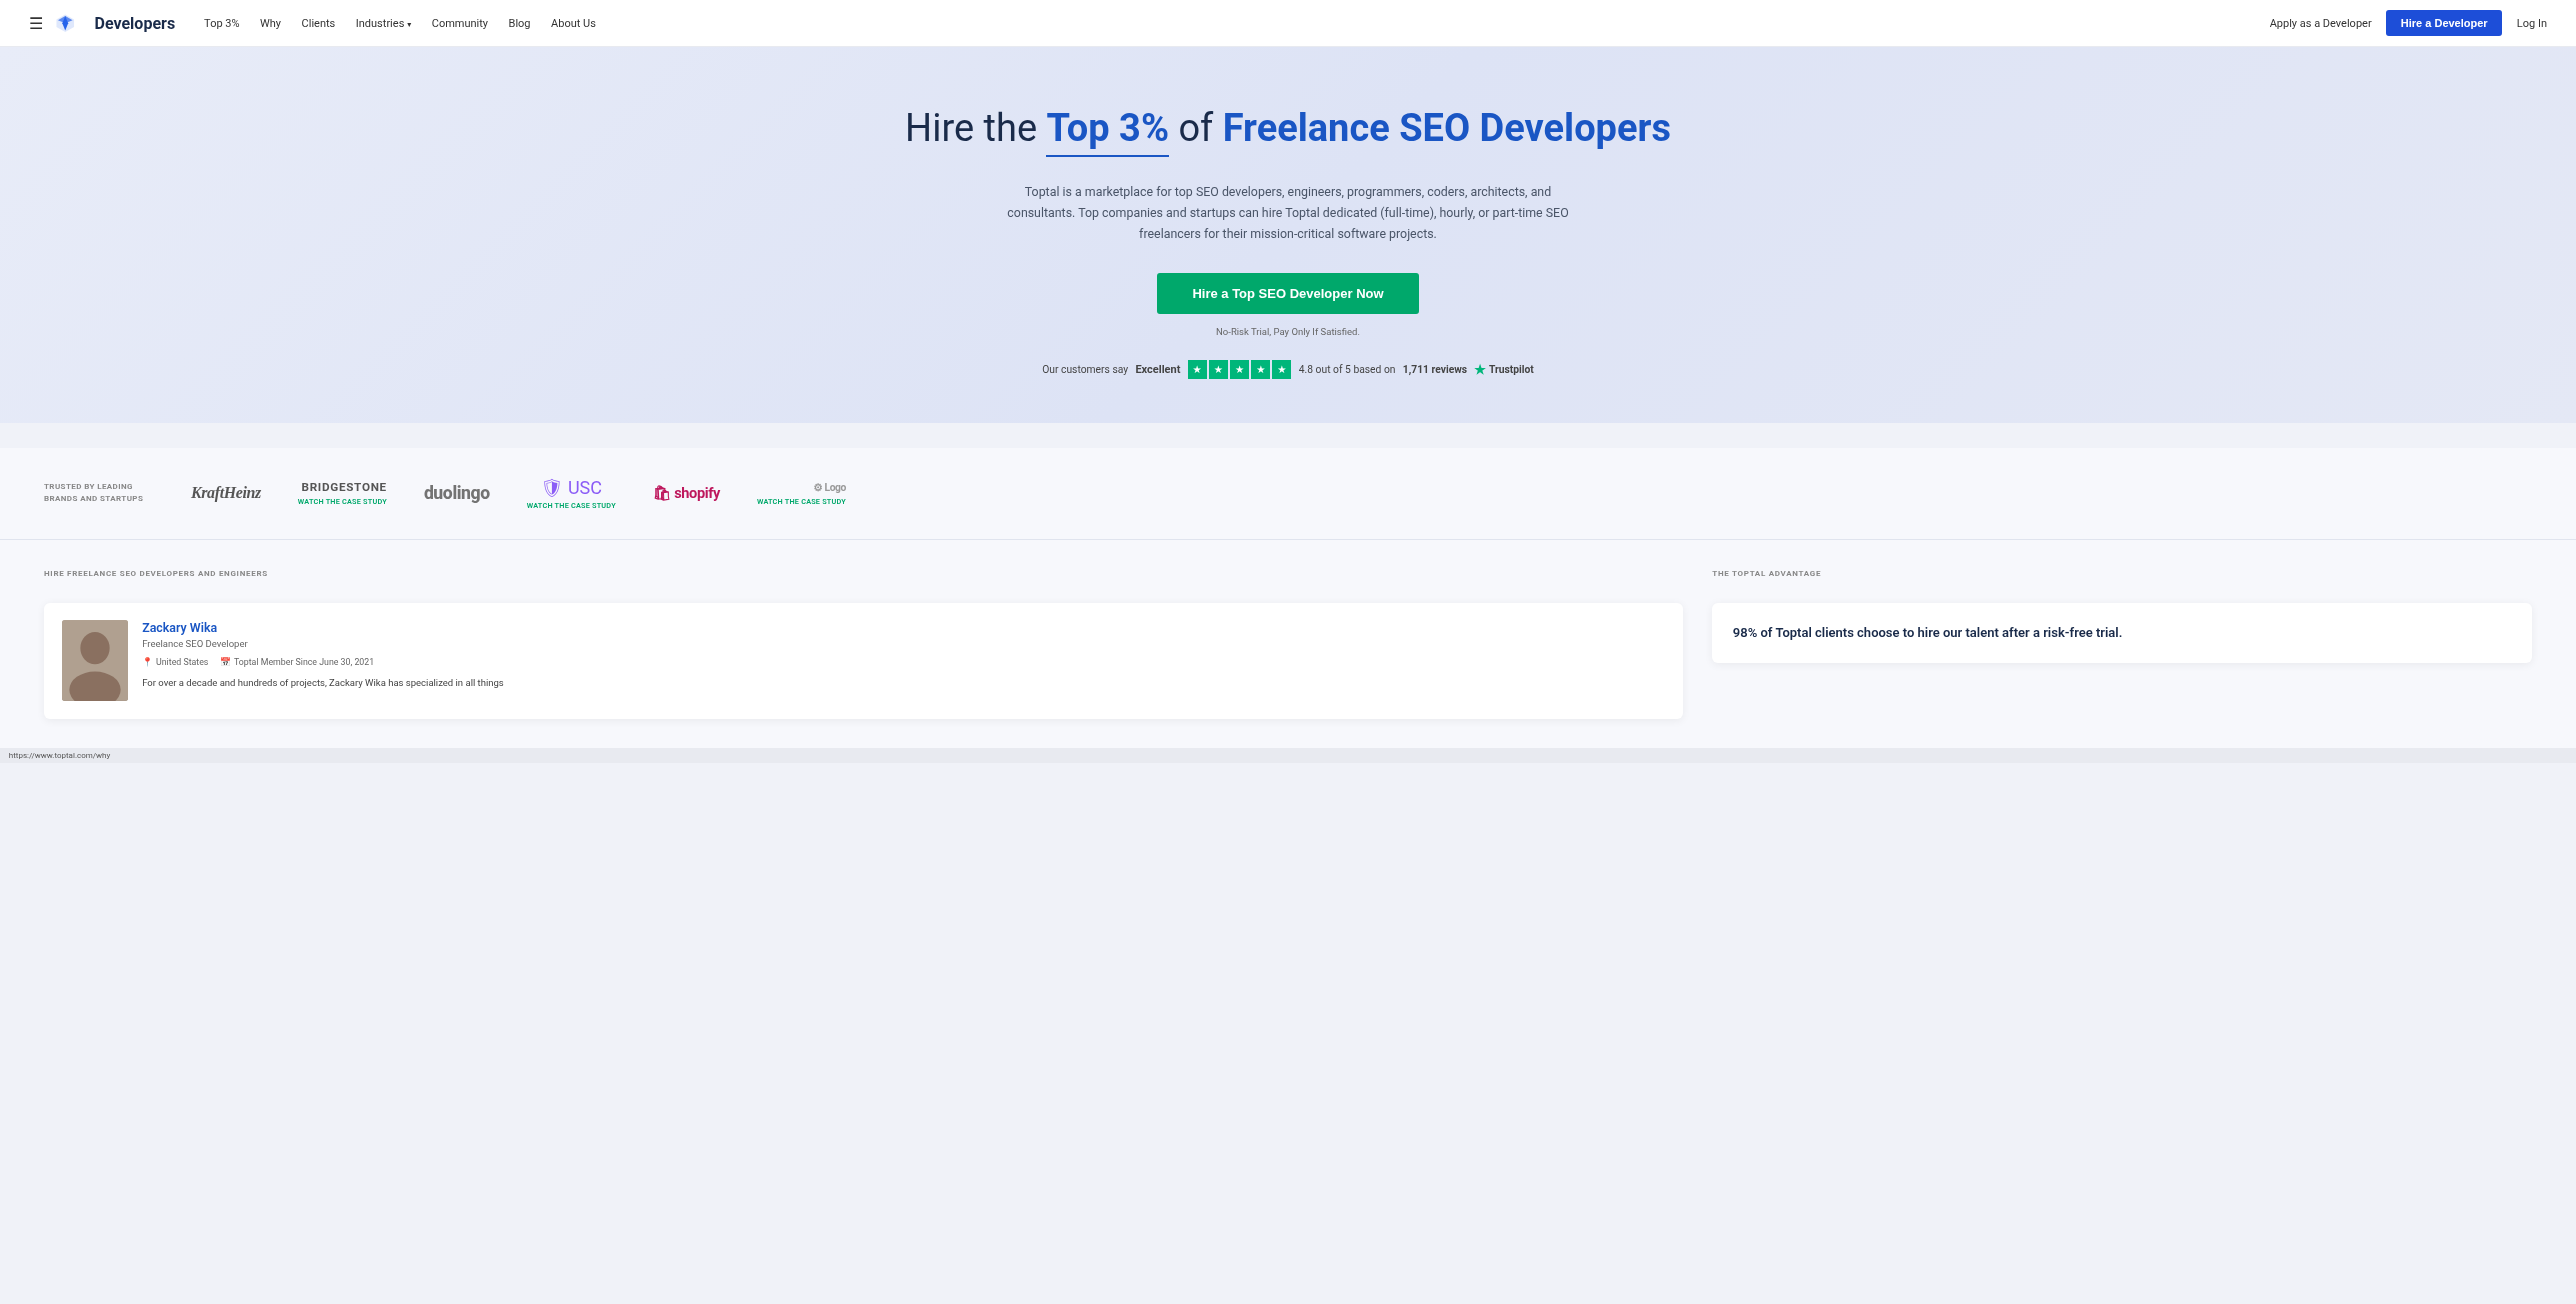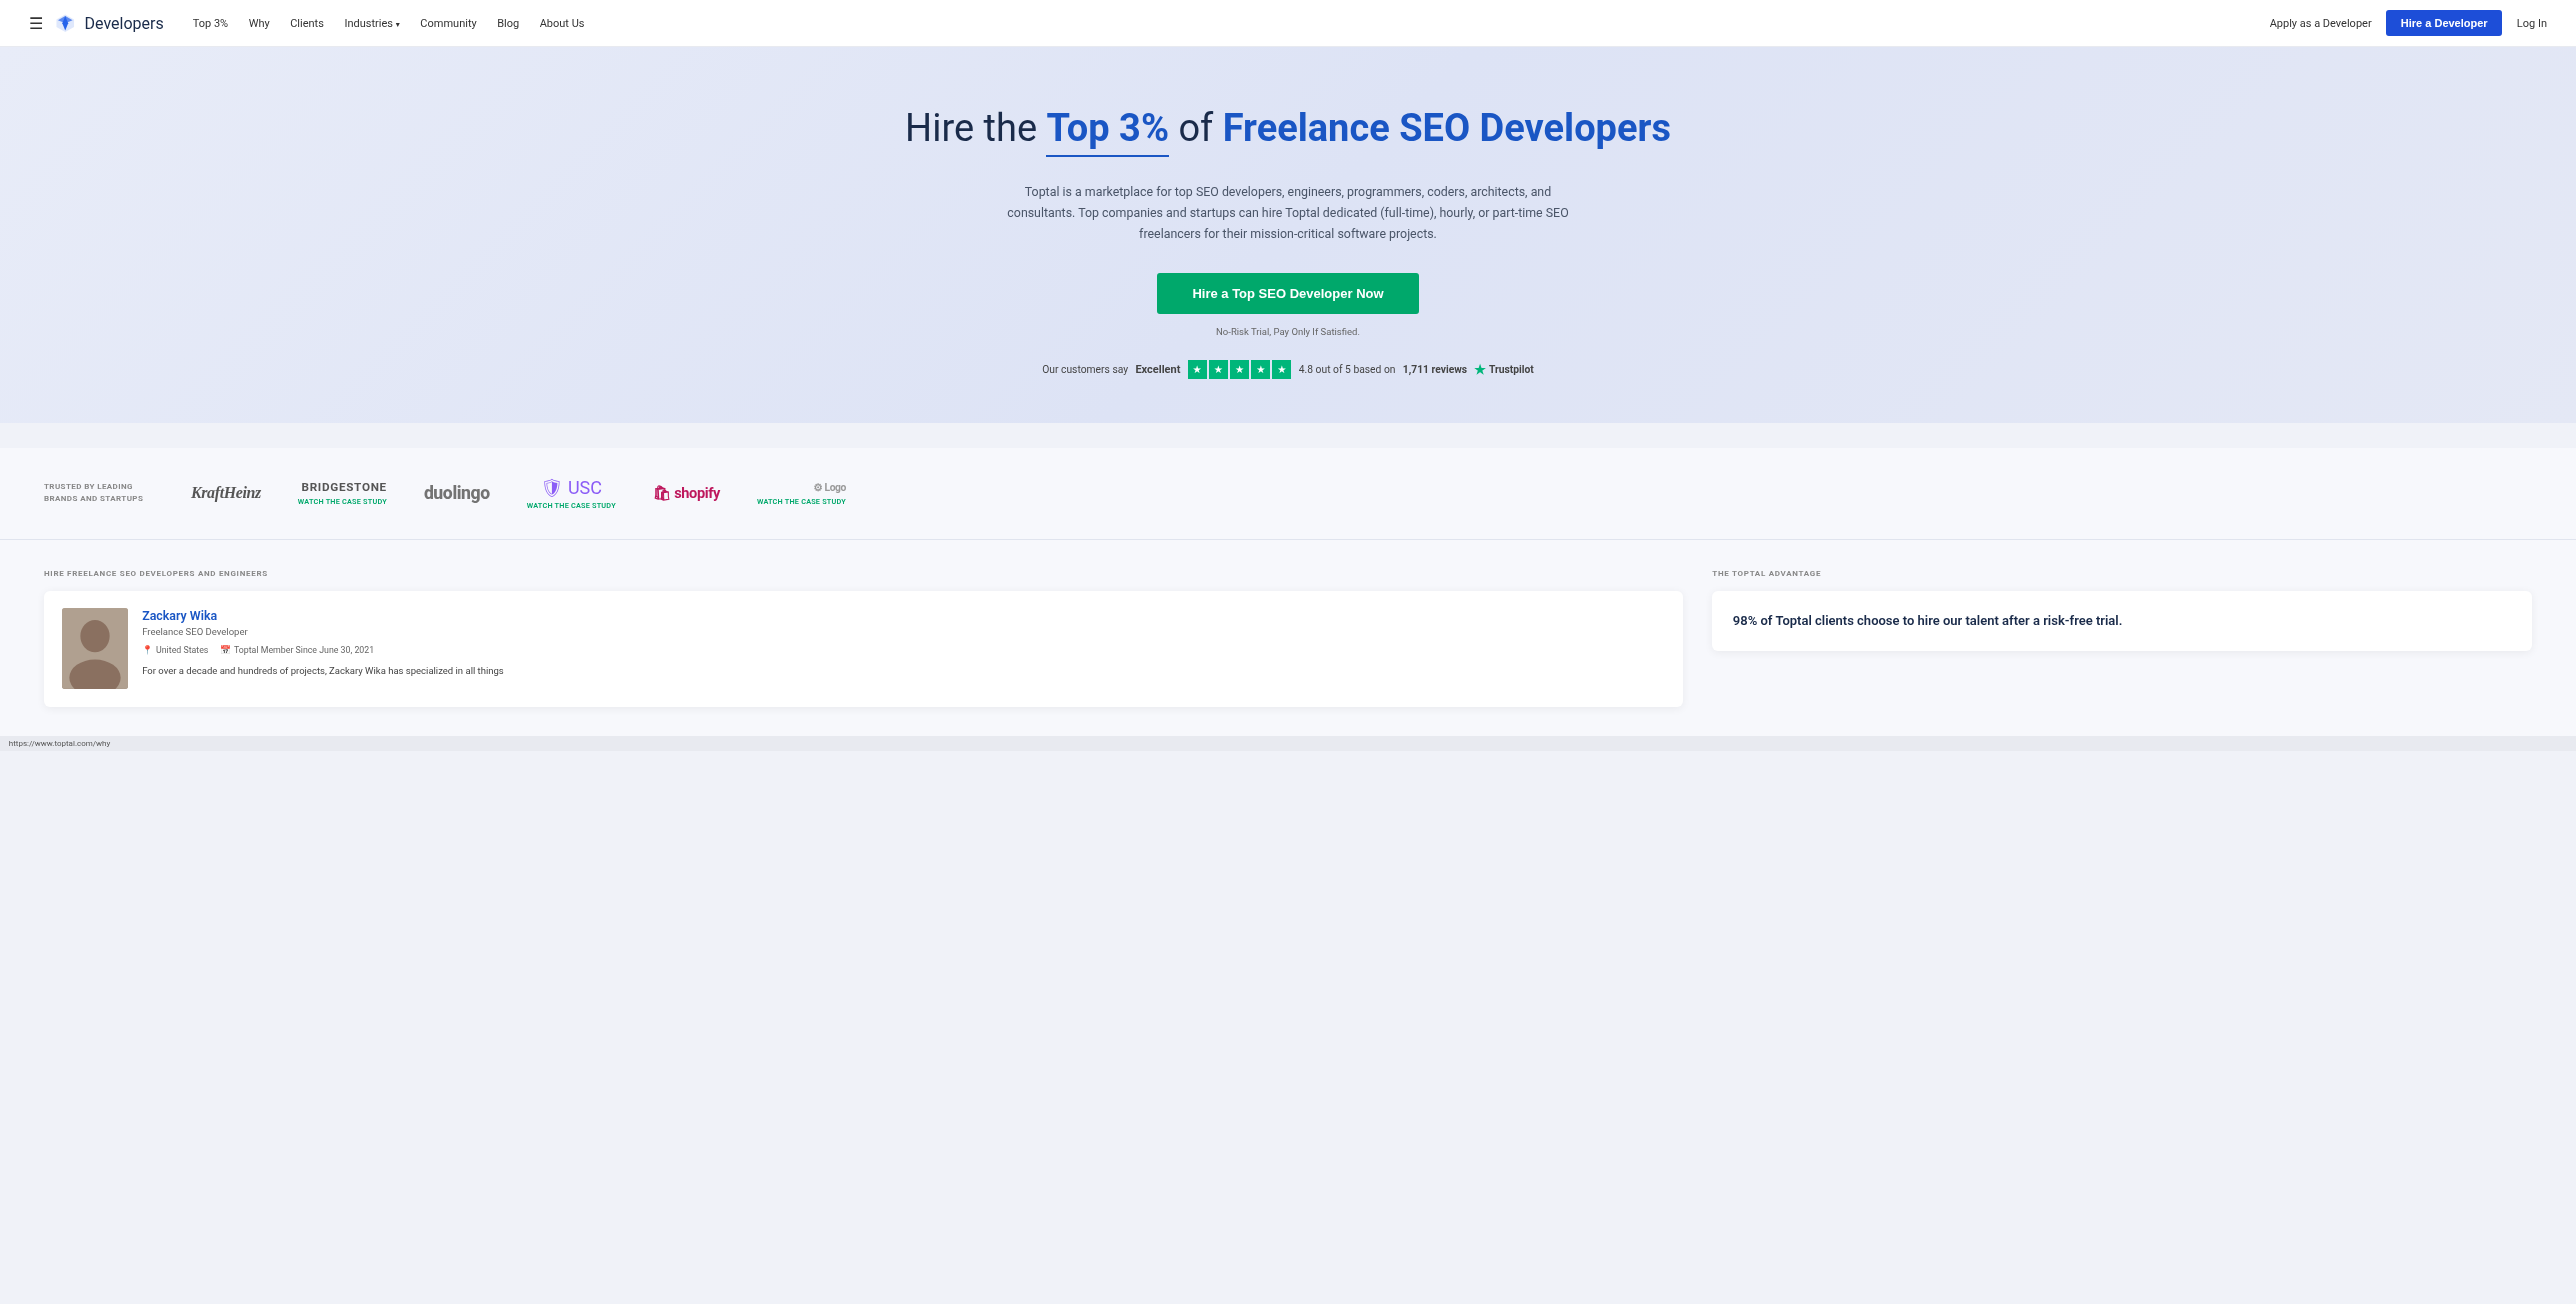--- a/index.html
+++ b/index.html
@@ -9,21 +9,21 @@
     nav {
       background: #fff;
       display: flex;
       align-items: center;
       padding: 0 29px;
       height: 47px;
       border-bottom: 0.7px solid #e8eaf0;
       position: sticky; top: 0; z-index: 100;
     }
     .nav-hamburger { font-size: 16px; color: #333; cursor: pointer; margin-right: 11.7px; }
-    .nav-logo { display: flex; align-items: center; gap: 9px; font-size: 16px; font-weight: 400; color: #1a2b4a; text-decoration: none; margin-right: 29px; }
+    .nav-logo { display: flex; align-items: center; gap: 19px; font-size: 16px; font-weight: 700; color: #1a2b4a; text-decoration: none; margin-right: 29px; }
     .nav-logo-icon { width: 20.5px; height: 20.5px; }
     .nav-links { display: flex; align-items: center; gap: 20.5px; flex: 1; }
     .nav-link { font-size: 11px; color: #333; text-decoration: none; cursor: pointer; white-space: nowrap; }
     .nav-industries { display: flex; align-items: center; gap: 2.9px; }
     .nav-actions { display: flex; align-items: center; gap: 14.6px; }
     .nav-apply { font-size: 11px; color: #333; cursor: pointer; white-space: nowrap; }
     .nav-hire-btn {
       background: #1d4ed8;
       color: #fff;
       border: none;
@@ -97,21 +97,21 @@
 
     
     .lower-section {
       background: #f7f8fc;
       padding: 29px 44px;
       display: flex;
       gap: 29px;
     }
     .developers-panel { flex: 2; }
     .advantage-panel { flex: 1; }
-    .section-label { font-size: 8px; font-weight: 700; color: #888; text-transform: uppercase; letter-spacing: 0.7px; margin-bottom: 13px; }
+    .section-label { font-size: 8px; font-weight: 700; color: #888; text-transform: uppercase; letter-spacing: 0.7px; margin-bottom: 25px; }
     .developer-card { background: #fff; border-radius: 5.9px; padding: 17.6px; box-shadow: 0 1.5px 8.8px rgba(0,0,0,0.06); display: flex; gap: 14.6px; }
     .developer-avatar { width: 66px; height: 81px; background: #c8bdb0; border-radius: 2.9px; overflow: hidden; flex-shrink: 0; }
     .avatar-placeholder { width: 100%; height: 100%; background: linear-gradient(180deg, #b8a898 0%, #9a8878 100%); display: flex; align-items: flex-end; justify-content: center; }
     .developer-info { flex: 1; }
     .developer-name { font-size: 12.4px; font-weight: 600; color: #1a56c4; margin-bottom: 2.9px; }
     .developer-title { font-size: 9.5px; color: #666; margin-bottom: 7.3px; }
     .developer-meta { display: flex; align-items: center; gap: 11.7px; font-size: 8.8px; color: #666; margin-bottom: 8.8px; flex-wrap: wrap; }
     .meta-item { display: flex; align-items: center; gap: 2.9px; }
     .meta-icon { font-size: 8.8px; }
     .developer-desc { font-size: 9.5px; color: #444; line-height: 1.6; }

